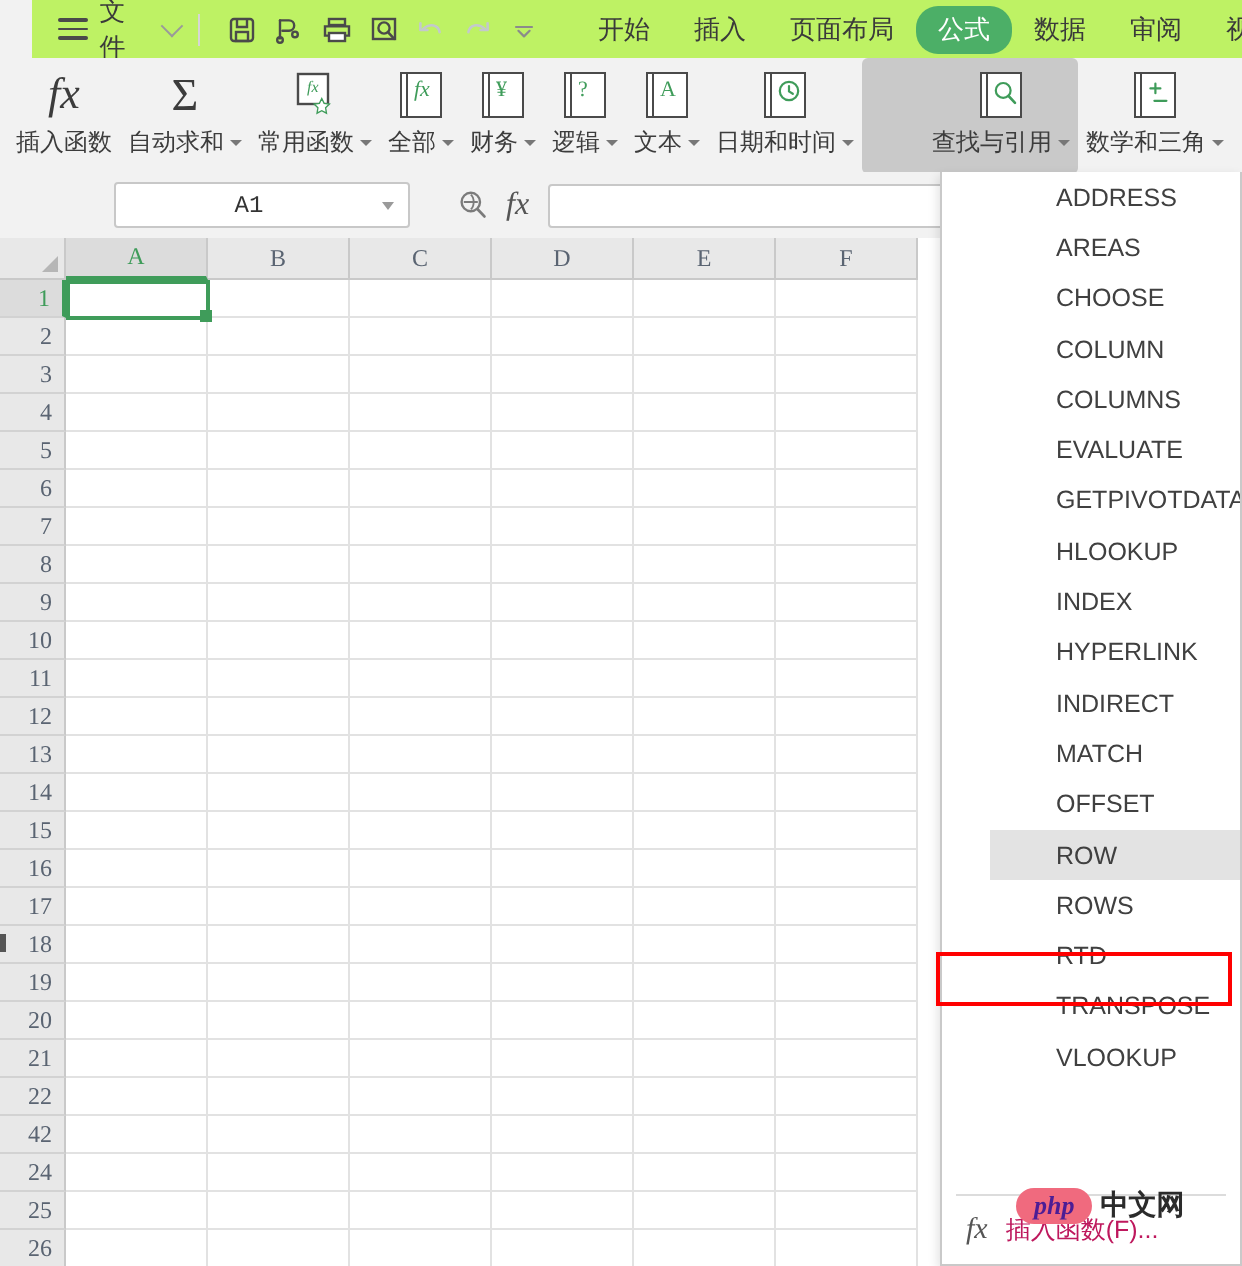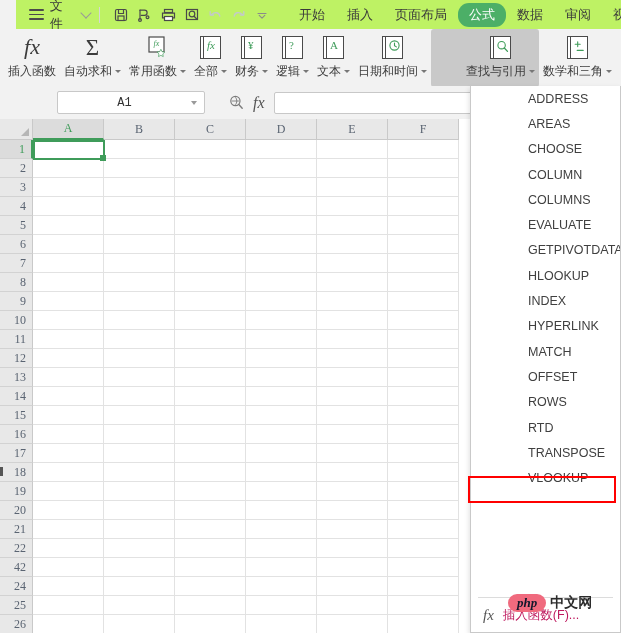--- a/index.html
+++ b/index.html
@@ -164,21 +164,21 @@
     font-size:15px;color:#555;
   }
   .menu-foot .ft{font-size:12.5px;color:#be185d;margin-left:9px;}
 
   
   .wm{
     position:absolute;left:508px;top:594px;display:flex;align-items:center;
     pointer-events:none;
   }
   .wm .php{
-    background:#f06a7e;color:#0f172a;font-style:italic;font-weight:bold;
+    background:#f06a7e;color:#4c1d95;font-style:italic;font-weight:bold;
     font-size:13px;padding:1px 9px;border-radius:11px;
     font-family:"Liberation Serif","DejaVu Serif",serif;
   }
   .wm .cn{font-size:14px;color:#2b2b2b;margin-left:4px;font-weight:bold;}
 
   
   .sheetedge{position:absolute;left:616px;top:119px;width:5px;height:514px;background:#f2f2f2;}
 </style>
 </head>
 <body>
@@ -647,22 +647,24 @@
         <div class="mi">ADDRESS</div>
         <div class="mi">AREAS</div>
         <div class="mi">CHOOSE</div>
         <div class="mi">COLUMN</div>
         <div class="mi">COLUMNS</div>
         <div class="mi">EVALUATE</div>
         <div class="mi">GETPIVOTDATA</div>
         <div class="mi">HLOOKUP</div>
         <div class="mi">INDEX</div>
         <div class="mi">HYPERLINK</div>
+        <div class="mi">INDIRECT</div>
         <div class="mi">MATCH</div>
         <div class="mi">OFFSET</div>
+        <div class="mi hl">ROW</div>
         <div class="mi">ROWS</div>
         <div class="mi">RTD</div>
         <div class="mi">TRANSPOSE</div>
         <div class="mi">VLOOKUP</div>
       </div>
     <div class="redbox"></div>
     <div class="menu-sep"></div>
     <div class="menu-foot">
       <span class="fxg">fx</span>
       <span class="ft">插入函数(F)...</span>

